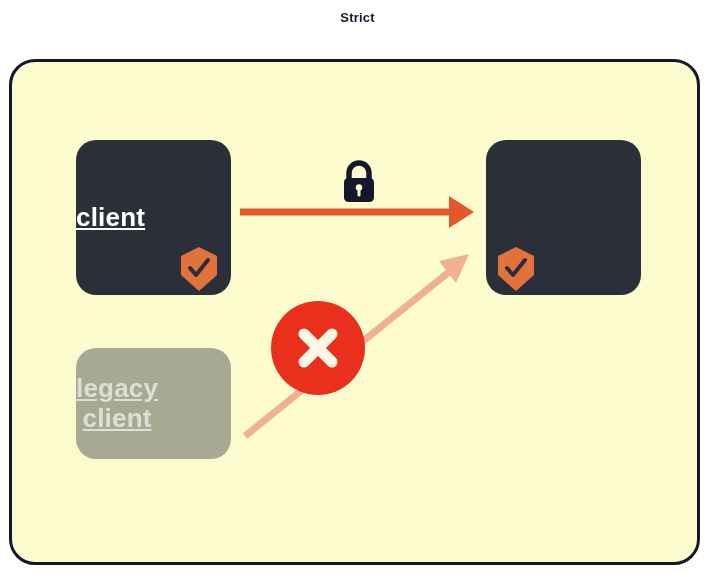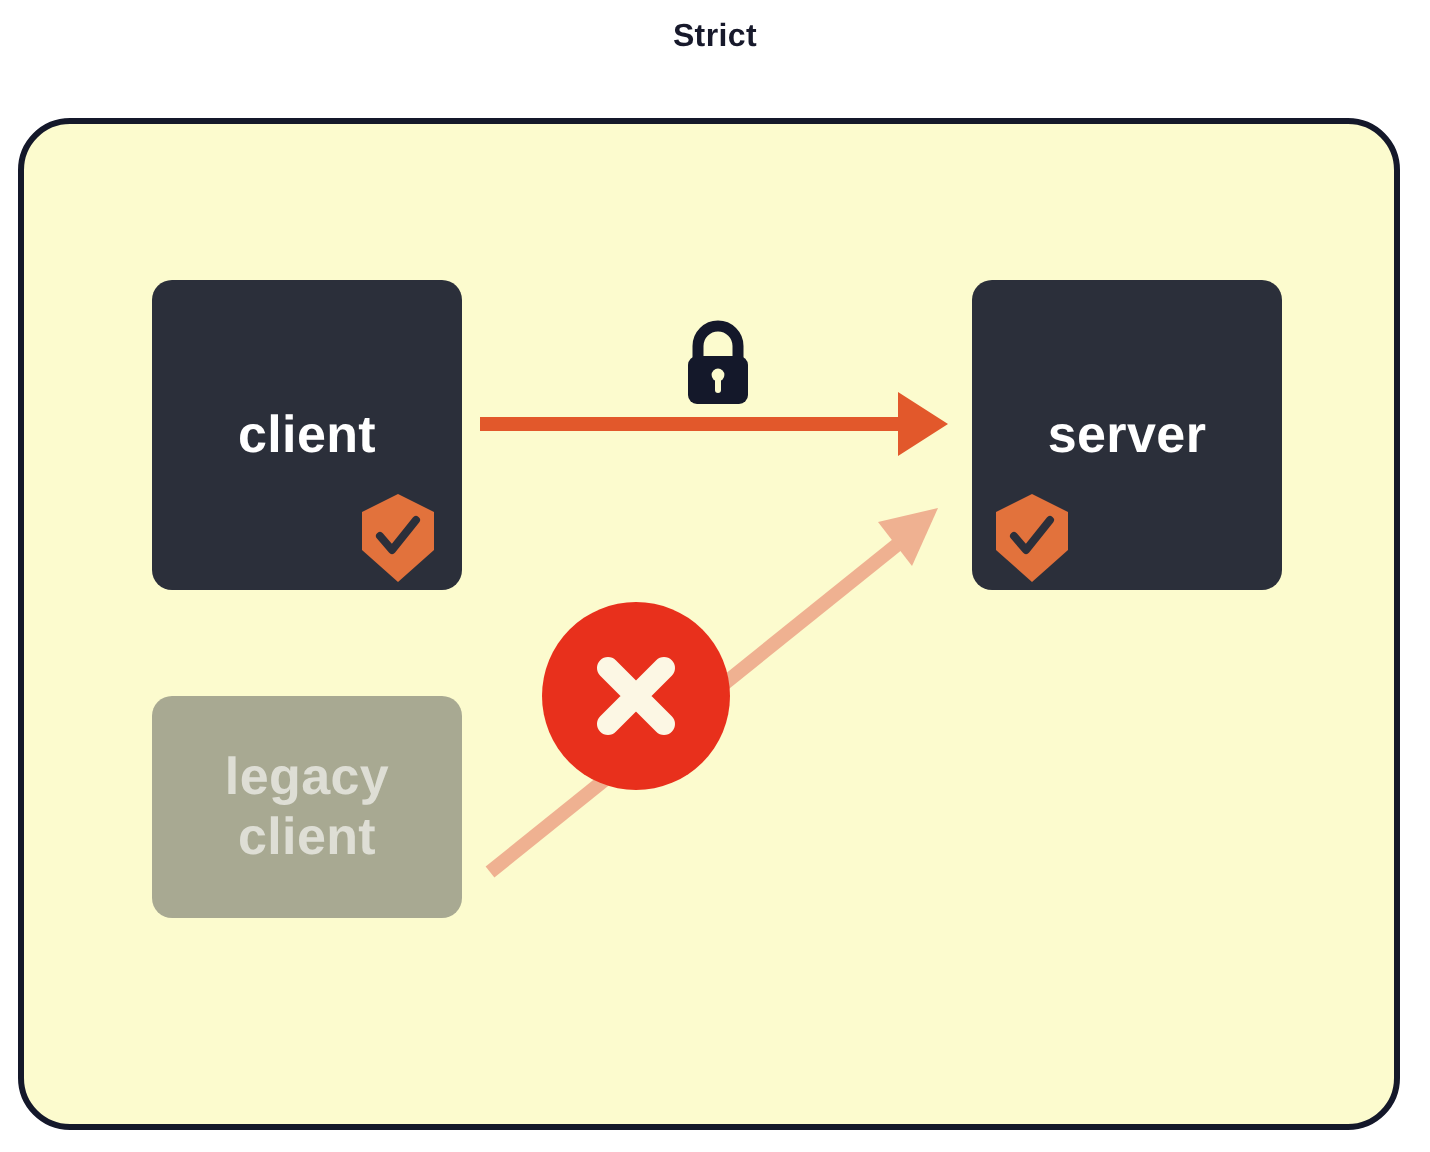--- a/index.html
+++ b/index.html
@@ -15,21 +15,21 @@
     overflow: hidden;
   }
 
   
   #diagram-title {
     position: absolute;
     left: 0;
     top: 10px;
     width: 715px;
     text-align: center;
-    font-size: 16px;
+    font-size: 13px;
     font-weight: bold;
     color: #17192b;
     letter-spacing: 0.2px;
   }
 
   
   #boundary {
     position: absolute;
     left: 9px;
     top: 59px;
@@ -38,29 +38,29 @@
     box-sizing: border-box;
     background: #fcfbce;
     border: 3px solid #14182a;
     border-radius: 26px;
   }
 
   
   .node {
     position: absolute;
     box-sizing: border-box;
-    border-radius: 10px;
+    border-radius: 20px;
     display: flex;
     align-items: center;
-    justify-content: center;
     text-align: center;
     font-weight: bold;
     font-size: 26px;
     line-height: 1.12;
     letter-spacing: 0.2px;
+    text-decoration: underline;
   }
   .node.active {
     background: #2b2f3a;
     color: #ffffff;
   }
   .node.faded {
     background: rgba(43, 47, 58, 0.40);
     color: rgba(255, 255, 255, 0.62);
   }
 
@@ -147,21 +147,20 @@
 
   <span class="shield-badge" id="shield-client">
     <svg viewBox="0 0 40 44" width="40" height="44" xmlns="http://www.w3.org/2000/svg">
       <path d="M20 0 L38 9 V28 L20 44 L2 28 V9 Z" fill="#e2723c"></path>
       <path d="M11 21 L17 28 L29 13" fill="none" stroke="#2b2f3a" stroke-width="4" stroke-linecap="round" stroke-linejoin="round"></path>
     </svg>
   </span>
 </div>
 
 <div id="node-server" class="node active">
-  <span class="node-label">server</span>
 
   <span class="shield-badge" id="shield-server">
     <svg viewBox="0 0 40 44" width="40" height="44" xmlns="http://www.w3.org/2000/svg">
       <path d="M20 0 L38 9 V28 L20 44 L2 28 V9 Z" fill="#e2723c"></path>
       <path d="M11 21 L17 28 L29 13" fill="none" stroke="#2b2f3a" stroke-width="4" stroke-linecap="round" stroke-linejoin="round"></path>
     </svg>
   </span>
 </div>
 
 <div id="node-legacy-client" class="node faded">

